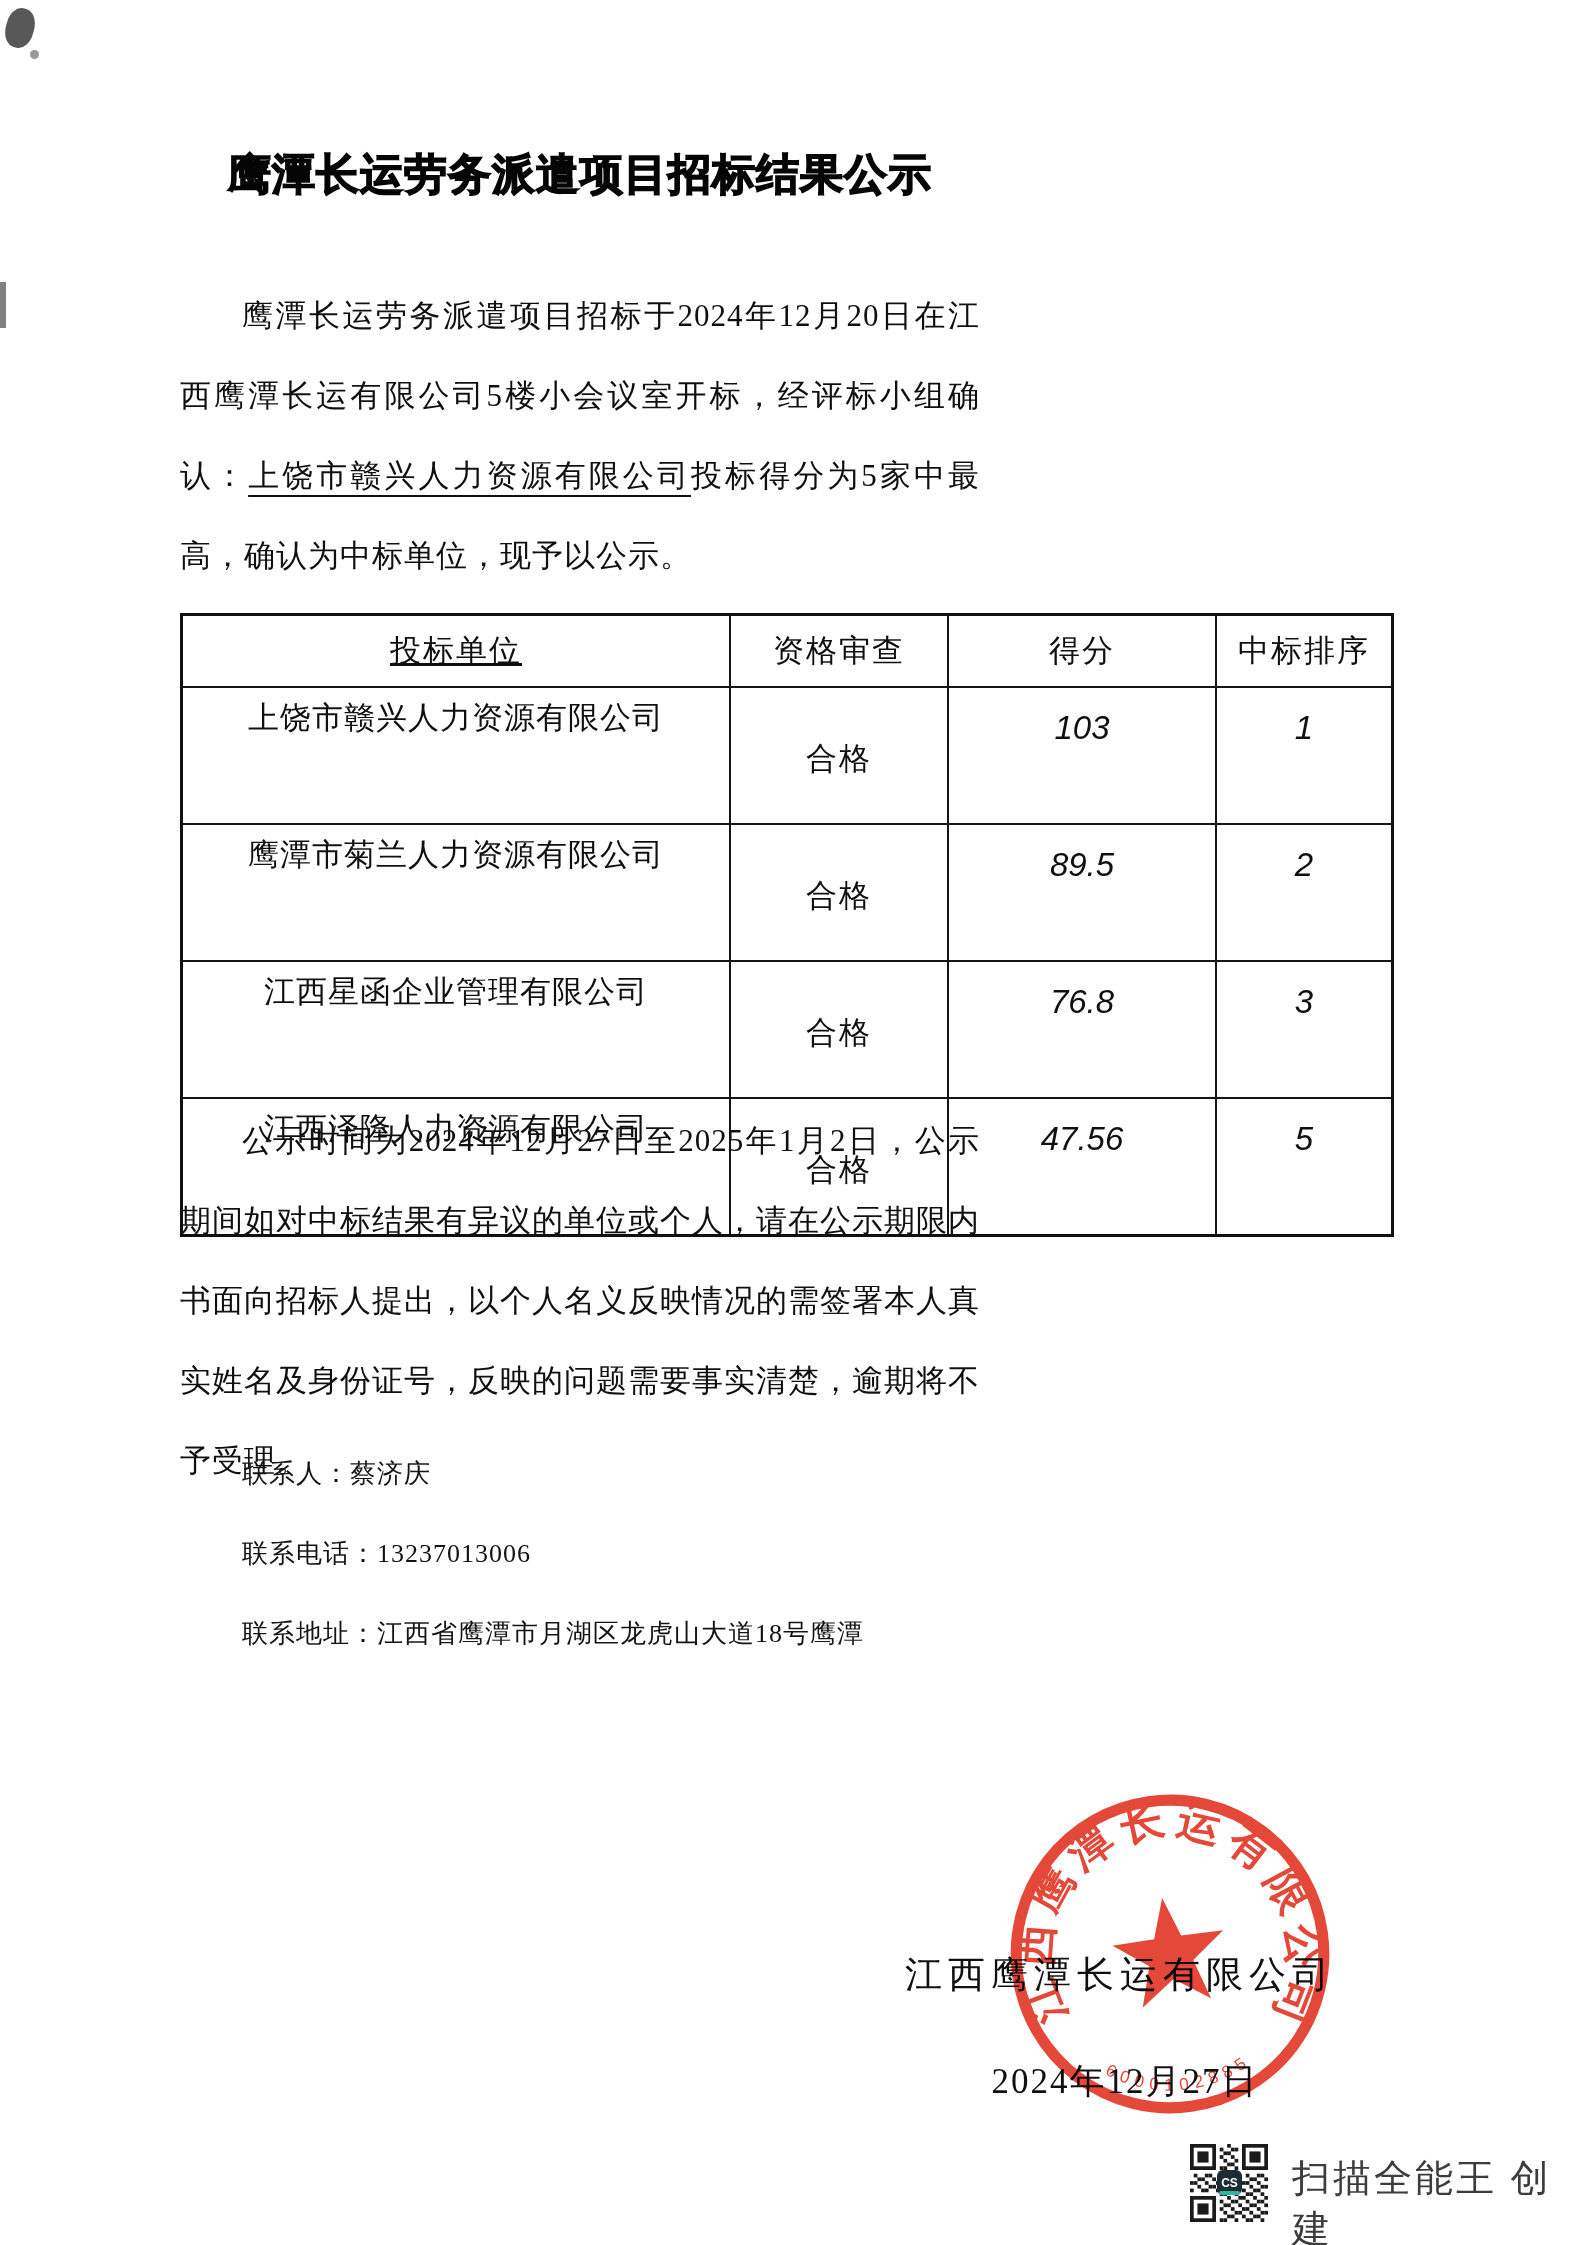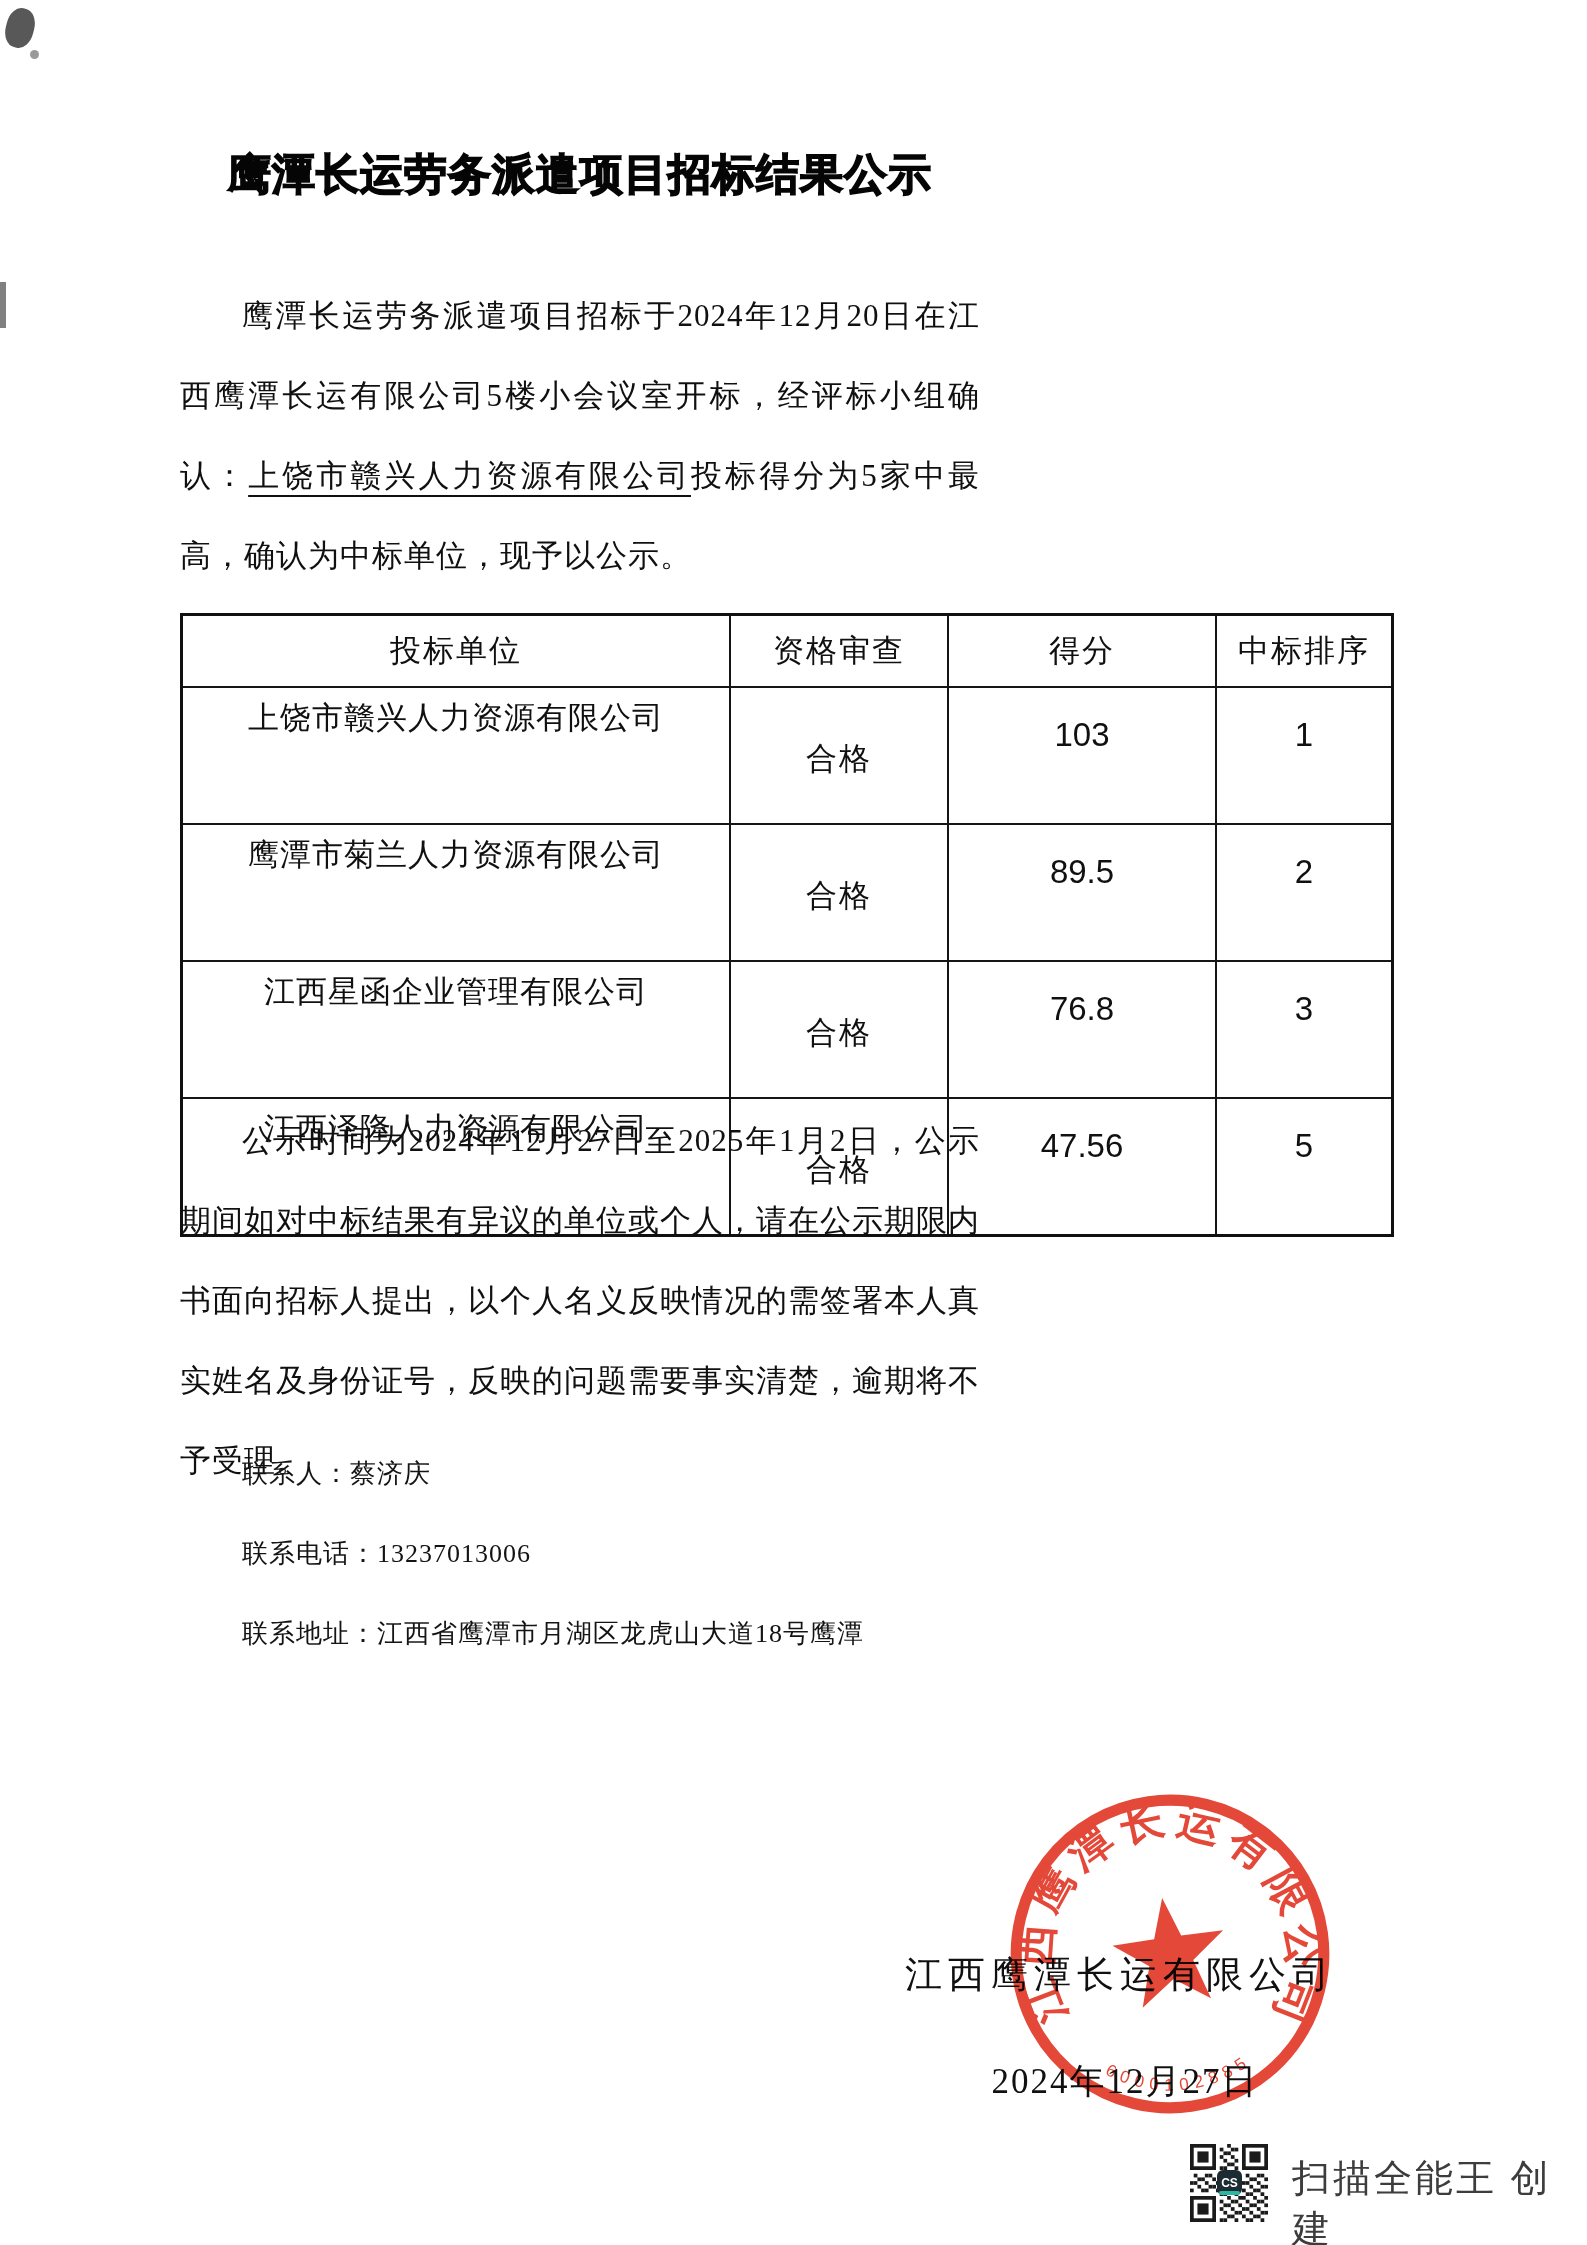--- a/index.html
+++ b/index.html
@@ -26,27 +26,27 @@
   
   .results-table{
     position:absolute;left:180px;top:613px;width:1202px;
     border-collapse:collapse;table-layout:fixed;
     font-size:31px;color:#101010;
   }
   .results-table th,.results-table td{border:2.5px solid #151515;padding:0;}
   .results-table{border:3px solid #101010;}
   .results-table th{height:70px;font-weight:normal;text-align:center;letter-spacing:2px;}
   .results-table td{height:85px;text-align:center;vertical-align:top;}
-  .results-table th:nth-child(1){width:546px;}
+  .results-table th:nth-child(1){width:546px;text-decoration:underline;}
   .results-table th:nth-child(2){width:216px;}
   .results-table th:nth-child(3){width:266px;}
   .results-table th:nth-child(4){width:174px;}
   td.c0{padding-top:9px;letter-spacing:1px;}
   td.c1{padding-top:50px;letter-spacing:2px;}
-  td.c2,td.c3{padding-top:28px;font-family:"Liberation Sans",sans-serif;font-size:33px;}
+  td.c2,td.c3{padding-top:21px;font-family:"Liberation Sans",sans-serif;font-size:33px;font-style:italic;}
   
   .contact{position:absolute;left:180px;top:1434px;width:820px;font-size:26px;line-height:80px;letter-spacing:1px;}
   .contact .line{text-indent:62px;}
   .contact .cont{text-indent:4px;}
   
   .sig-company{position:absolute;left:880px;top:1950px;width:480px;text-align:center;font-size:37px;letter-spacing:6px;color:#101010;}
   .sig-date{position:absolute;left:950px;top:2058px;width:350px;text-align:center;font-size:35px;letter-spacing:2px;color:#101010;}
   
   .seal{position:absolute;left:998px;top:1782px;width:344px;height:344px;
         transform:rotate(-8deg);mix-blend-mode:multiply;opacity:.93;}

